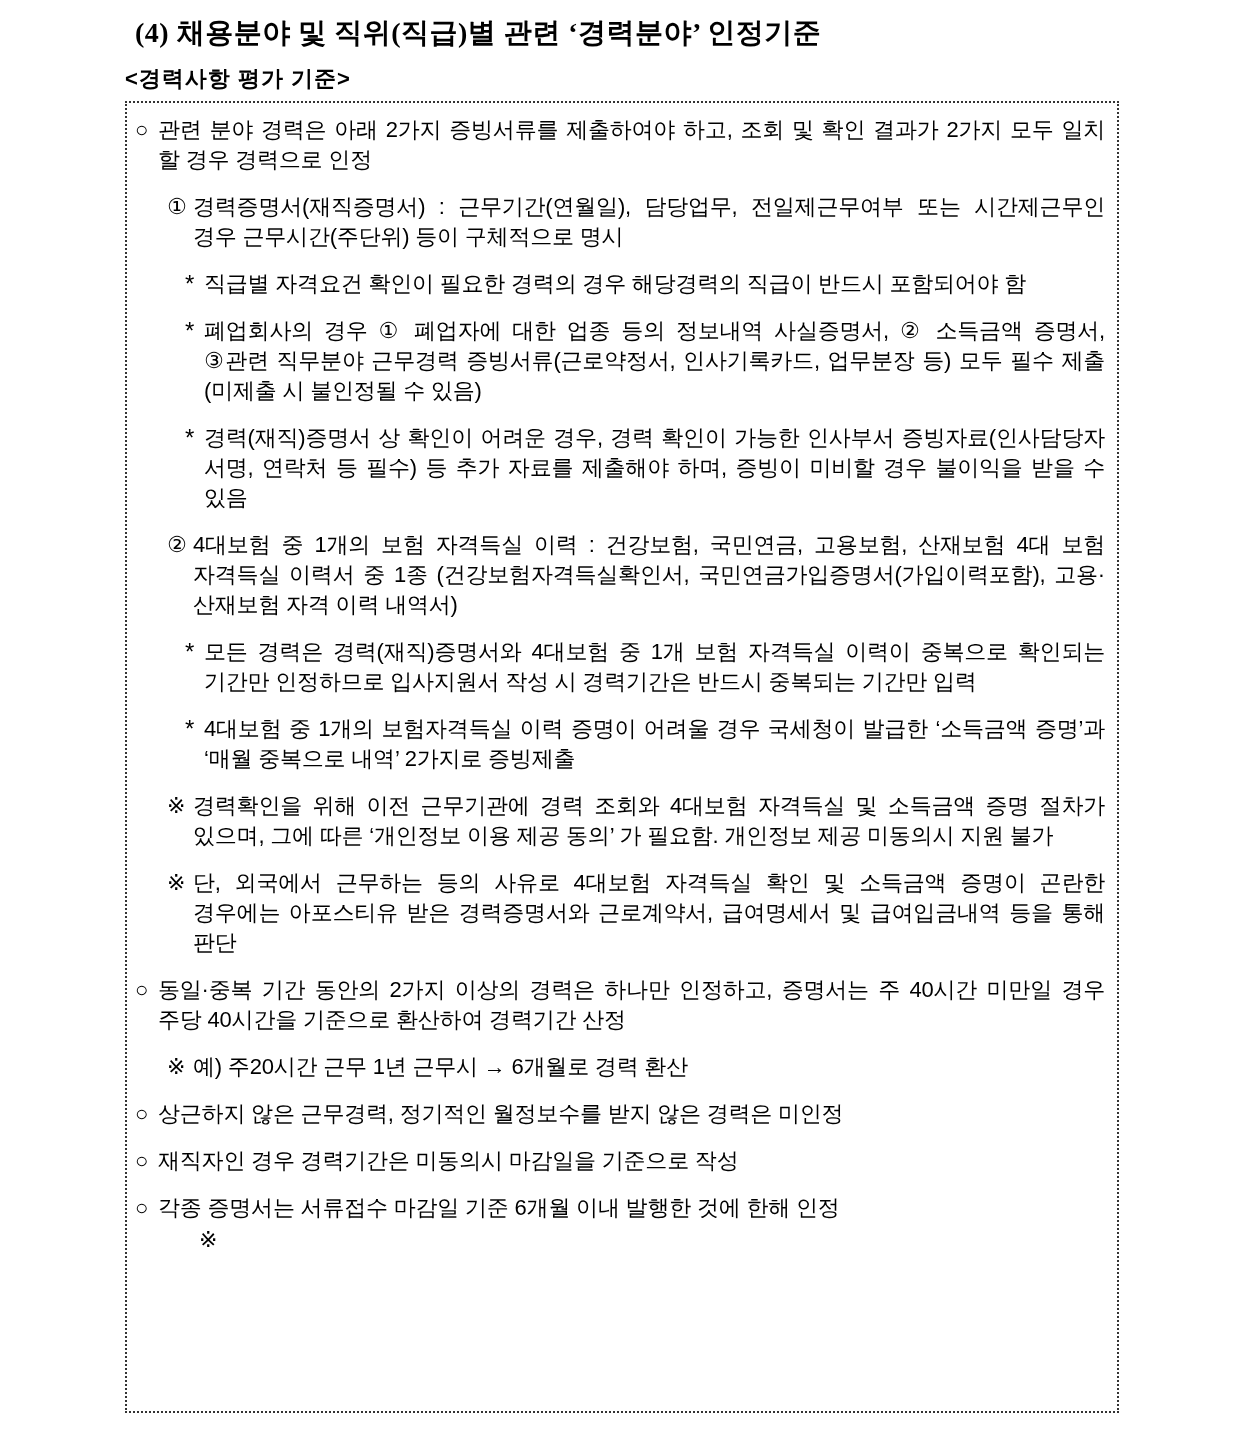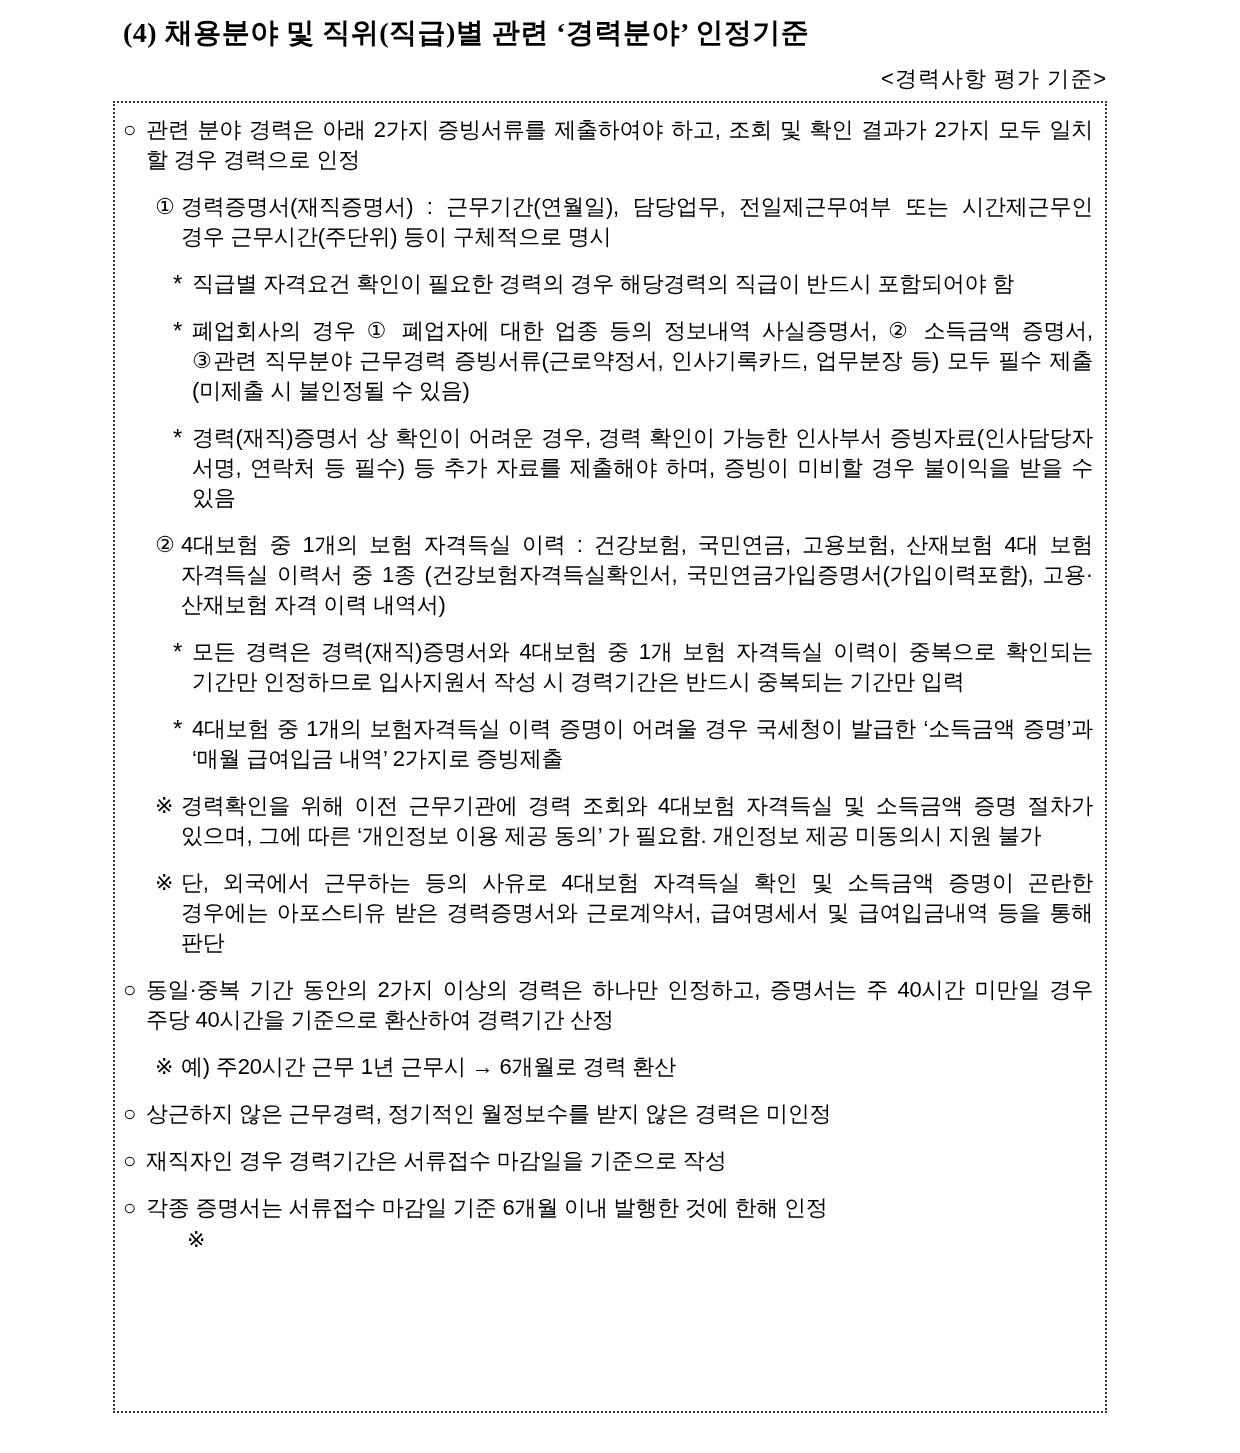--- a/index.html
+++ b/index.html
@@ -10,36 +10,36 @@
   body {
     width: 1240px;
     height: 1453px;
     position: relative;
     font-family: "Liberation Sans", "DejaVu Sans", sans-serif;
     color: #000000;
     -webkit-font-smoothing: none;
   }
   .doc {
     position: absolute;
-    left: 113px;
+    left: 125px;
     top: 16px;
     width: 994px;
   }
   .doc-title {
     font-family: "Liberation Serif", "DejaVu Serif", serif;
     font-weight: bold;
     font-size: 28px;
     line-height: 34px;
     margin: 0 0 14px 10px;
     letter-spacing: 0.5px;
   }
   .doc-subtitle {
     font-size: 22px;
-    font-weight: normal;
-    text-align: right;
+    font-weight: bold;
+    text-align: left;
     margin: 0 0 7px 0;
     letter-spacing: 1px;
   }
   .criteria-box {
     border: 2px dotted #333333;
     box-sizing: border-box;
     width: 994px;
     min-height: 1312px;
     padding: 8px 12px 14px 4px;
   }
@@ -77,23 +77,23 @@
   <h1 class="doc-title">(4) 채용분야 및 직위(직급)별 관련 ‘경력분야’ 인정기준</h1>
   <h2 class="doc-subtitle">&lt;경력사항 평가 기준&gt;</h2>
   <div class="criteria-box" id="criteria-box">
       <div class="item l0"><span class="marker">○</span><span class="text">관련 분야 경력은 아래 2가지 증빙서류를 제출하여야 하고, 조회 및 확인 결과가 2가지 모두 일치 할 경우 경력으로 인정</span></div>
       <div class="item l1"><span class="marker">①</span><span class="text">경력증명서(재직증명서) : 근무기간(연월일), 담당업무, 전일제근무여부 또는 시간제근무인 경우 근무시간(주단위)  등이 구체적으로 명시</span></div>
       <div class="item l2"><span class="marker">*</span><span class="text">직급별 자격요건 확인이 필요한 경력의 경우 해당경력의 직급이 반드시 포함되어야 함</span></div>
       <div class="item l2"><span class="marker">*</span><span class="text">폐업회사의 경우 ① 폐업자에 대한 업종 등의 정보내역 사실증명서, ② 소득금액 증명서, ③관련 직무분야 근무경력 증빙서류(근로약정서, 인사기록카드, 업무분장 등) 모두 필수 제출 (미제출 시 불인정될 수 있음)</span></div>
       <div class="item l2"><span class="marker">*</span><span class="text">경력(재직)증명서 상 확인이 어려운 경우, 경력 확인이 가능한 인사부서 증빙자료(인사담당자 서명, 연락처 등 필수) 등 추가 자료를 제출해야 하며, 증빙이 미비할 경우 불이익을 받을 수 있음</span></div>
       <div class="item l1"><span class="marker">②</span><span class="text">4대보험 중 1개의 보험 자격득실 이력 : 건강보험, 국민연금, 고용보험, 산재보험 4대 보험 자격득실 이력서 중 1종 (건강보험자격득실확인서, 국민연금가입증명서(가입이력포함), 고용·산재보험 자격 이력 내역서)</span></div>
       <div class="item l2"><span class="marker">*</span><span class="text">모든 경력은 경력(재직)증명서와 4대보험 중 1개 보험 자격득실 이력이 중복으로 확인되는 기간만 인정하므로 입사지원서 작성 시 경력기간은 반드시 중복되는 기간만 입력</span></div>
-      <div class="item l2"><span class="marker">*</span><span class="text">4대보험 중 1개의 보험자격득실 이력 증명이 어려울 경우 국세청이 발급한 ‘소득금액 증명’과 ‘매월 급여입금 내역’ 2가지로 증빙제출</span></div>
+      <div class="item l2"><span class="marker">*</span><span class="text">4대보험 중 1개의 보험자격득실 이력 증명이 어려울 경우 국세청이 발급한 ‘소득금액 증명’과 ‘매월 중복으로 내역’ 2가지로 증빙제출</span></div>
       <div class="item l1"><span class="marker">※</span><span class="text">경력확인을 위해 이전 근무기관에 경력 조회와 4대보험 자격득실 및 소득금액 증명 절차가 있으며, 그에 따른 ‘개인정보 이용 제공 동의’ 가 필요함. 개인정보 제공 미동의시 지원 불가</span></div>
       <div class="item l1"><span class="marker">※</span><span class="text">단, 외국에서 근무하는 등의 사유로 4대보험 자격득실 확인 및 소득금액 증명이 곤란한 경우에는 아포스티유 받은 경력증명서와 근로계약서, 급여명세서 및 급여입금내역 등을 통해 판단</span></div>
       <div class="item l0"><span class="marker">○</span><span class="text">동일·중복 기간 동안의 2가지 이상의 경력은 하나만 인정하고, 증명서는 주 40시간 미만일 경우 주당 40시간을 기준으로 환산하여 경력기간 산정</span></div>
       <div class="item l1"><span class="marker">※</span><span class="text">예) 주20시간 근무 1년 근무시 → 6개월로 경력 환산</span></div>
       <div class="item l0"><span class="marker">○</span><span class="text">상근하지 않은 근무경력, 정기적인 월정보수를 받지 않은 경력은 미인정</span></div>
-      <div class="item l0"><span class="marker">○</span><span class="text">재직자인 경우 경력기간은 서류접수 마감일을 기준으로 작성</span></div>
+      <div class="item l0"><span class="marker">○</span><span class="text">재직자인 경우 경력기간은 미동의시 마감일을 기준으로 작성</span></div>
       <div class="item l0"><span class="marker">○</span><span class="text">각종 증명서는 서류접수 마감일 기준 6개월 이내 발행한 것에 한해 인정</span></div>
       <div class="item l1b"><span class="marker">※</span></div>
     </div>
 </div>
 
 </body></html>

